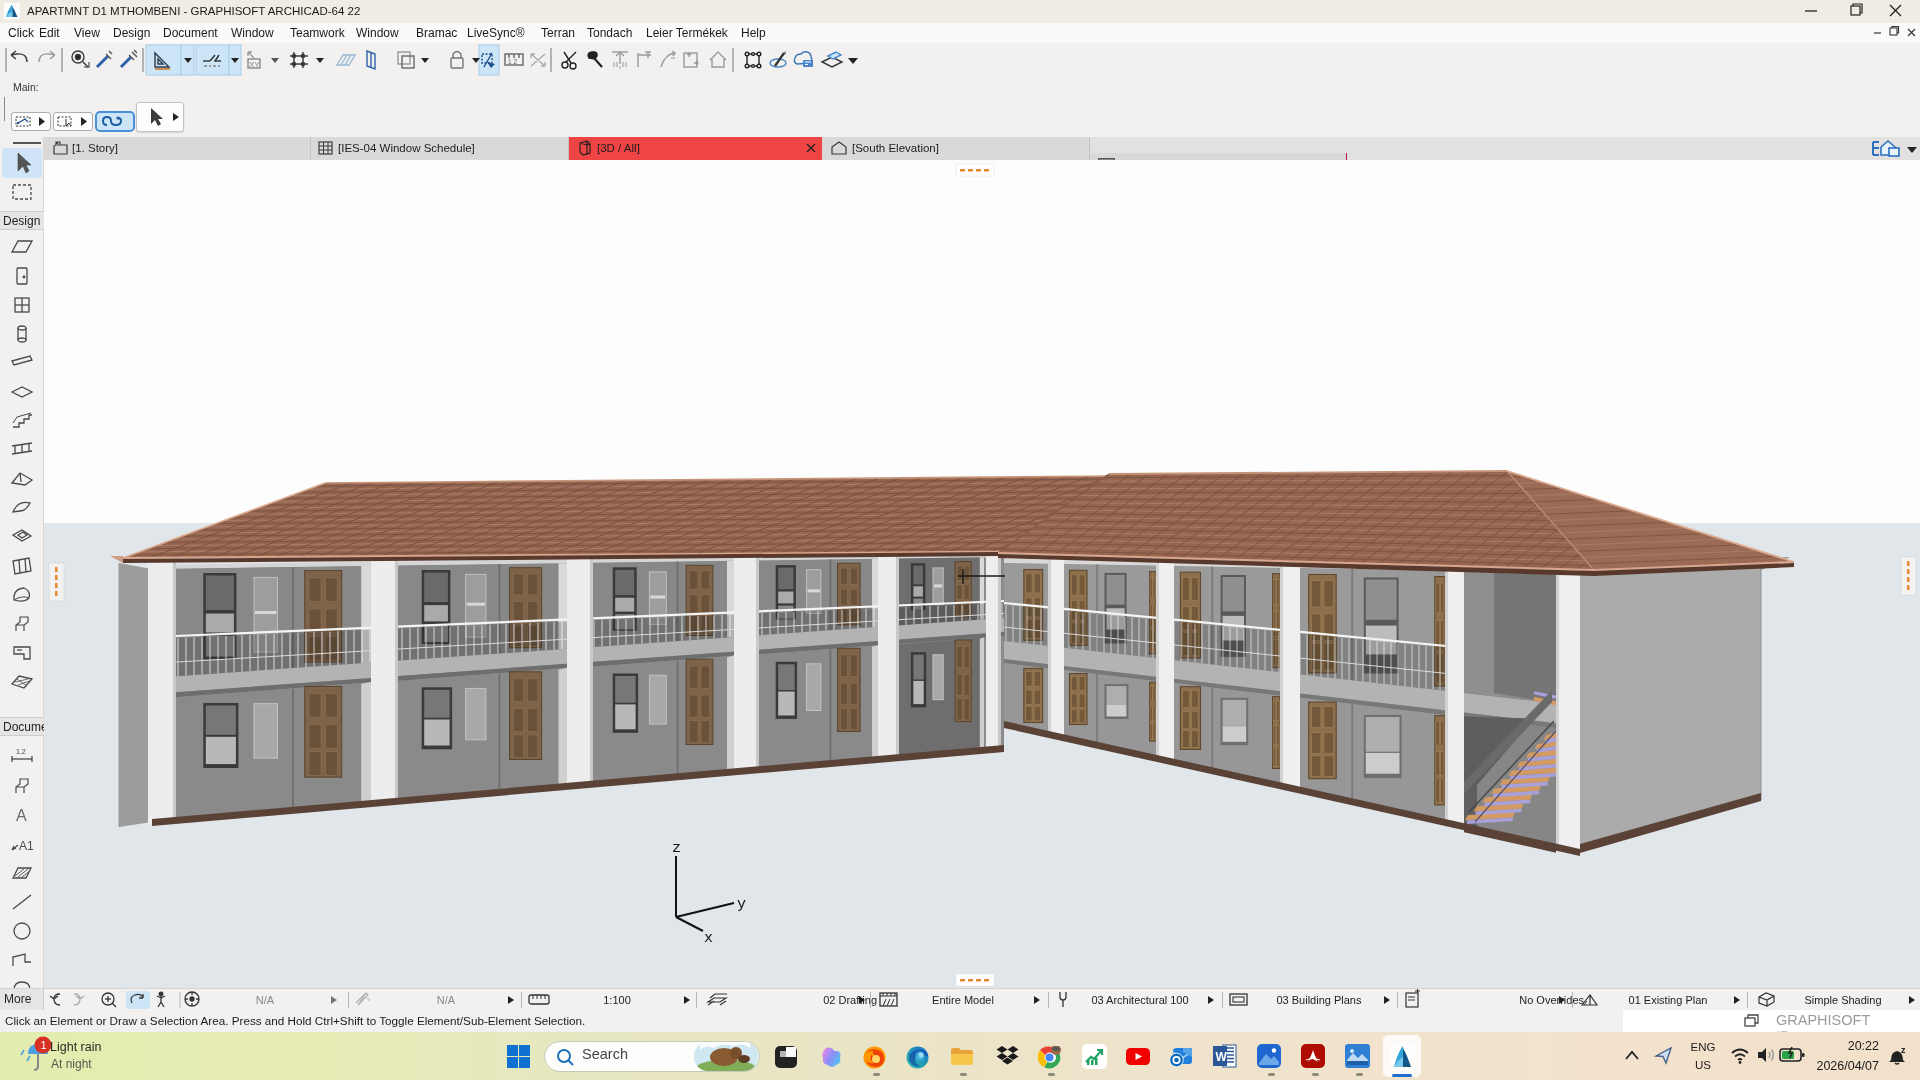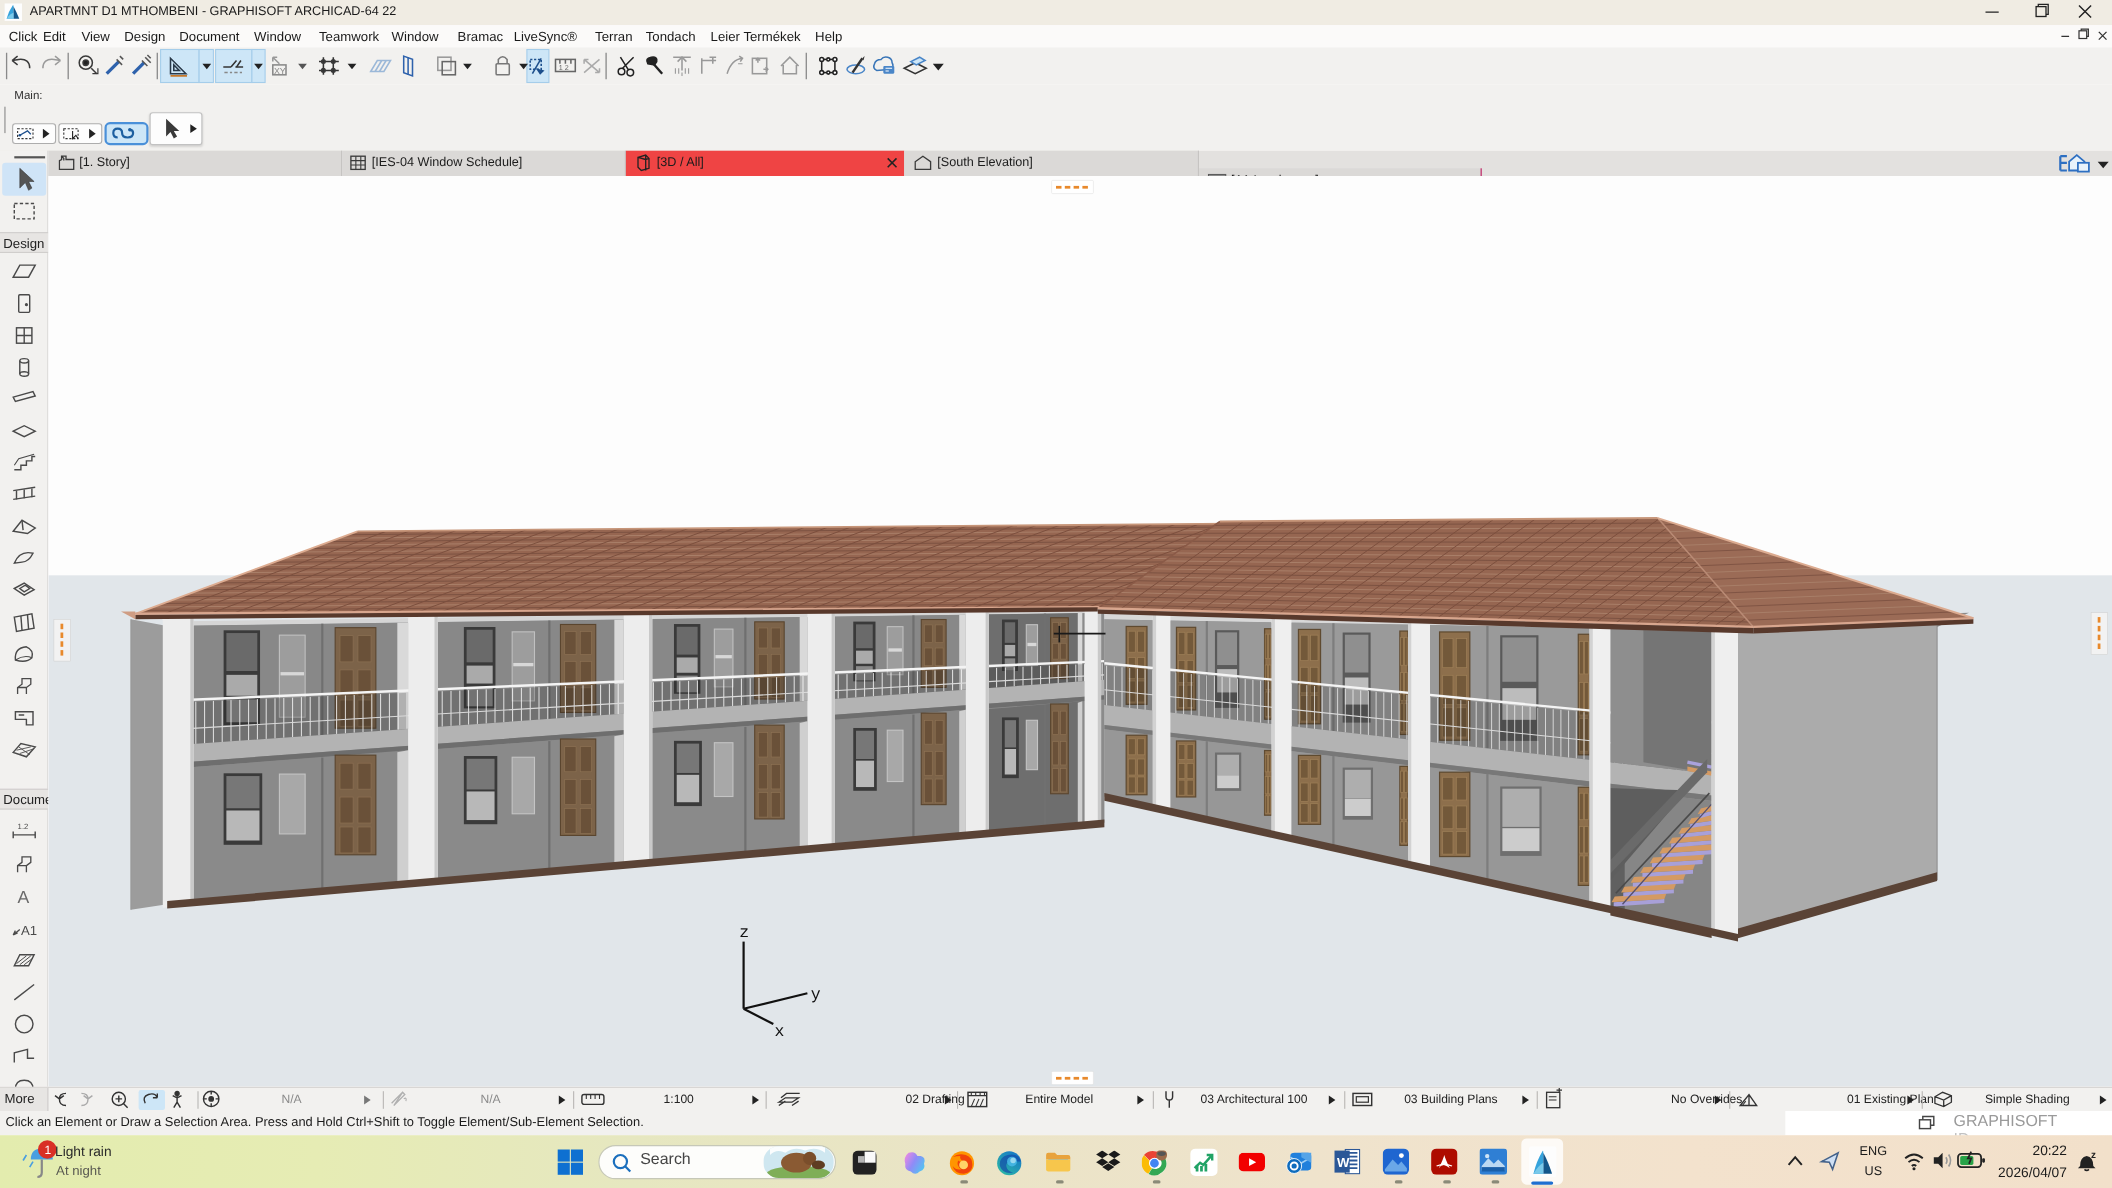--- a/index.html
+++ b/index.html
@@ -1213,21 +1213,21 @@
       <path d="M12,2 L17,2 M14.5,0 L14.5,4" stroke="#333" stroke-width="1.1"></path>
       <path d="M5,8 L12,8 M5,11 L12,11" stroke="#333"></path>
     </svg>
     <div class="abs" style="left:1404px;top:0;width:180px;height:22px;line-height:22px;text-align:right;font-size:11px;color:#222;white-space:nowrap">No Overrides</div>
     <div class="abs" style="left:1559px;top:7px;width:0;height:0;border-left:6px solid #222;border-top:4.5px solid transparent;border-bottom:4.5px solid transparent"></div>
     <div class="abs" style="left:1572px;top:3px;width:1px;height:16px;background:#b8b6b4"></div>
     <svg class="abs" style="left:1579px;top:0" width="22" height="22">
       <path d="M3,16 L11,6 L18,16 Z M11,6 L11,16" fill="none" stroke="#333" stroke-width="1.2"></path>
       <path d="M5,16 L8,12" stroke="#333"></path>
     </svg>
-    <div class="abs" style="left:1578px;top:0;width:180px;height:22px;line-height:22px;text-align:right;font-size:11px;color:#222;white-space:nowrap">01 Existing Plan</div>
+    <div class="abs" style="left:1578px;top:0;width:180px;height:22px;line-height:22px;text-align:center;font-size:11px;color:#222;white-space:nowrap">01 Existing Plan</div>
     <div class="abs" style="left:1734px;top:7px;width:0;height:0;border-left:6px solid #222;border-top:4.5px solid transparent;border-bottom:4.5px solid transparent"></div>
     <div class="abs" style="left:1747px;top:3px;width:1px;height:16px;background:#b8b6b4"></div>
     <svg class="abs" style="left:1756px;top:0" width="22" height="22">
       <path d="M3,8 L10,4 L18,7 L18,13 L11,17 L3,14 Z M3,8 L11,11 L18,7 M11,11 L11,17" fill="none" stroke="#333" stroke-width="1.2"></path>
     </svg>
     <div class="abs" style="left:1753px;top:0;width:180px;height:22px;line-height:22px;text-align:center;font-size:11px;color:#222;white-space:nowrap">Simple Shading</div>
     <div class="abs" style="left:1909px;top:7px;width:0;height:0;border-left:6px solid #222;border-top:4.5px solid transparent;border-bottom:4.5px solid transparent"></div>
     <div class="abs" style="left:205px;top:0;width:120px;height:22px;line-height:22px;text-align:center;font-size:11px;color:#8a8a8a">N/A</div>
     <div class="abs" style="left:331px;top:7px;width:0;height:0;border-left:6px solid #777;border-top:4.5px solid transparent;border-bottom:4.5px solid transparent"></div>
 </div>

